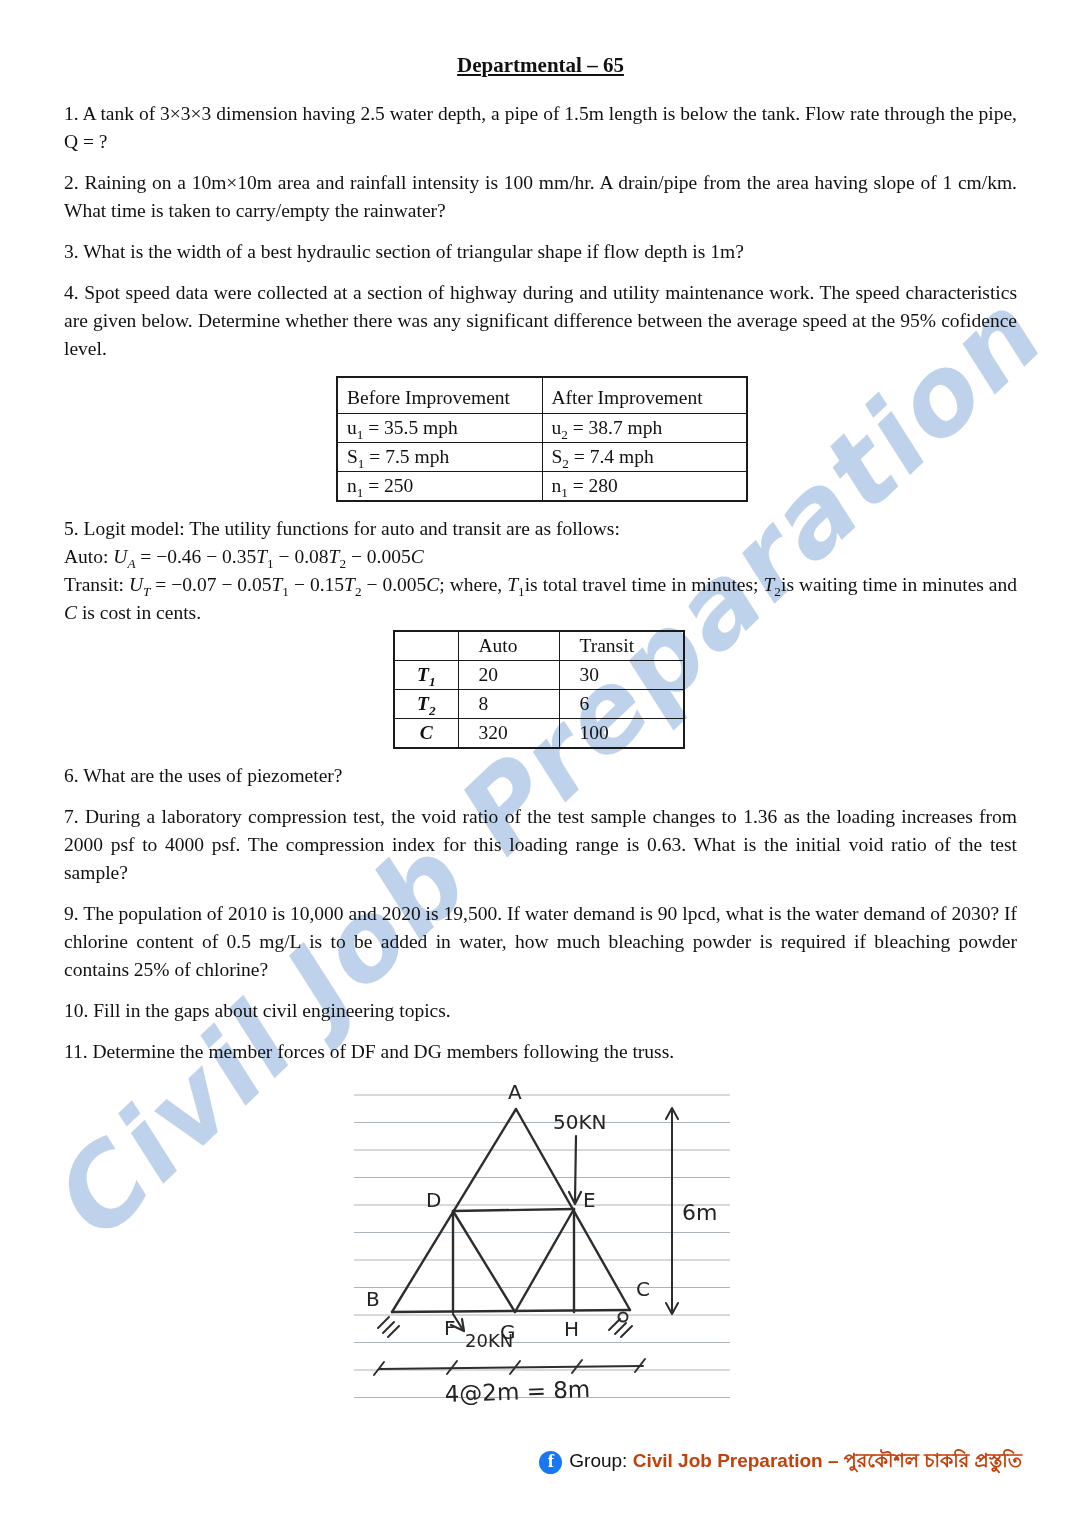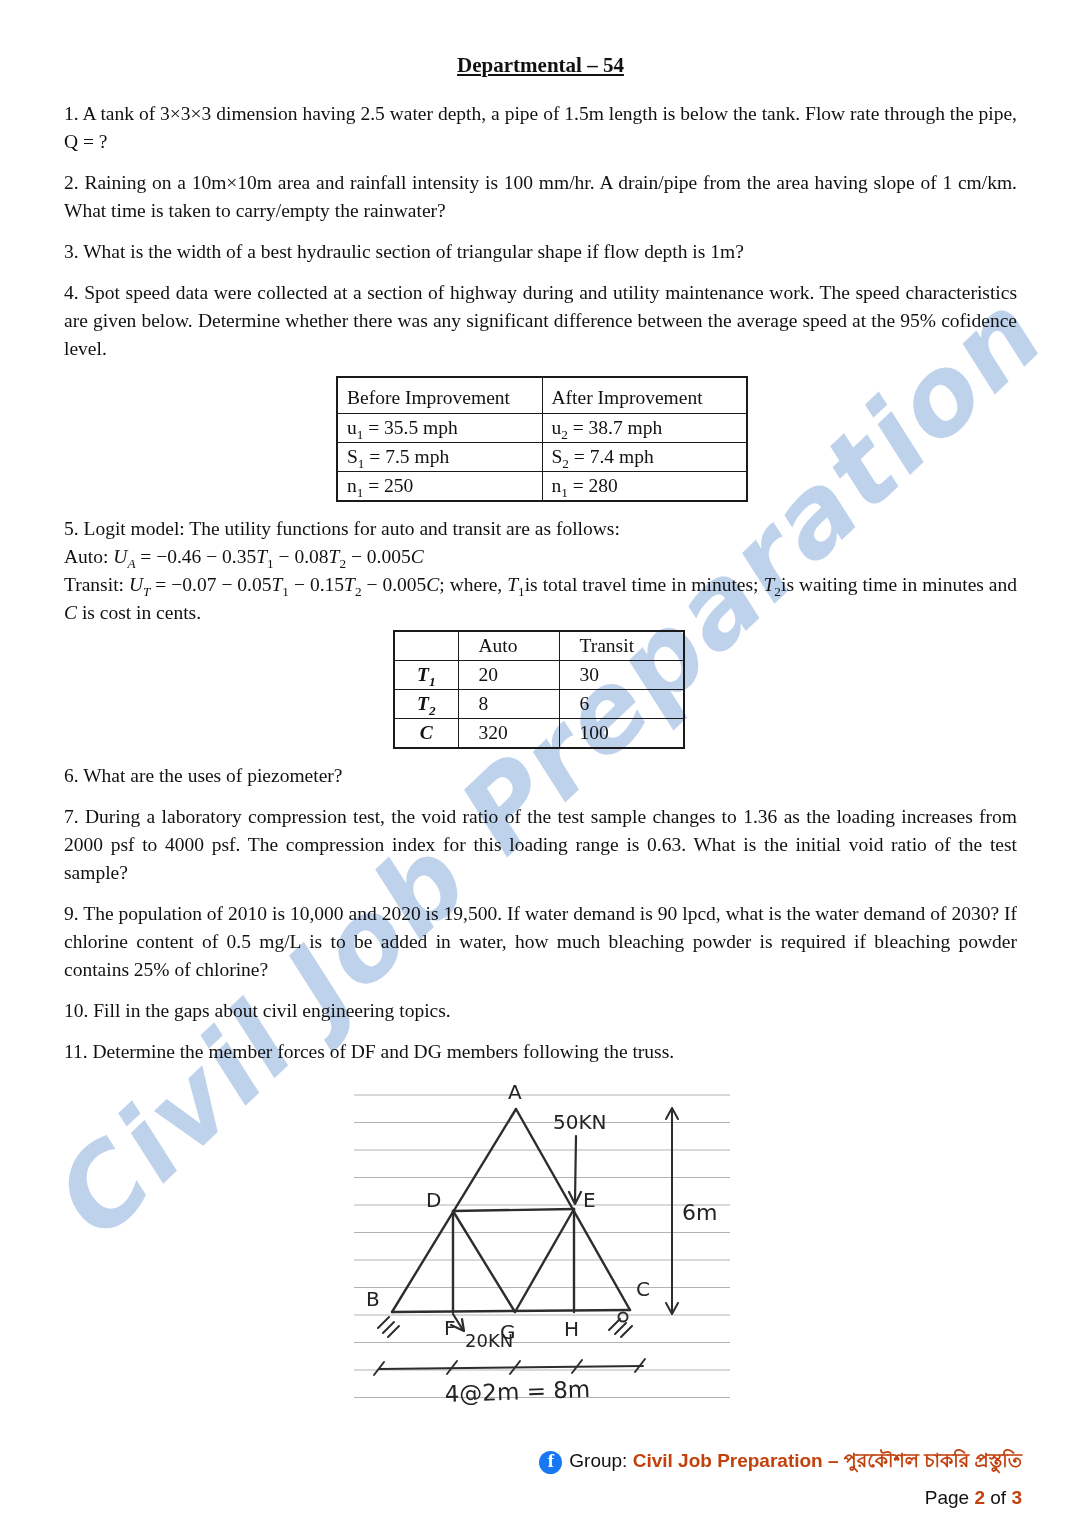--- a/index.html
+++ b/index.html
@@ -55,21 +55,21 @@
   .fline b, .fpage b { color:#c2410c; }
   .fpage { margin-top:9px; }
 </style>
 </head>
 <body>
 
 <div class="watermark">Civil Job Preparation</div>
 
 <div class="content">
 
-  <h1 class="title">Departmental – 54</h1>
+  <h1 class="title">Departmental – 65</h1>
 
   <p class="q j">1. A tank of 3×3×3 dimension having 2.5 water depth, a pipe of 1.5m length is below the tank. Flow rate through the pipe, Q = ?</p>
   <p class="q j">2. Raining on a 10m×10m area and rainfall intensity is 100 mm/hr. A drain/pipe from the area having slope of 1 cm/km. What time is taken to carry/empty the rainwater?</p>
   <p class="q">3. What is the width of a best hydraulic section of triangular shape if flow depth is 1m?</p>
   <p class="q j">4. Spot speed data were collected at a section of highway during and utility maintenance work. The speed characteristics are given below. Determine whether there was any significant difference between the average speed at the 95% cofidence level.</p>
 
   <table class="t1">
     <tbody>
       <tr>
         <th>Before Improvement</th>
@@ -206,14 +206,13 @@
     <text x="93" y="323" font-size="23" transform="rotate(-2 93 323)">4@2m = 8m</text>
   </svg>
 
 </div>
 
 <div class="footer">
   <div class="fline">
     <span class="fb">f</span>
     <span>Group: <b>Civil Job Preparation – পুরকৌশল চাকরি প্রস্তুতি</b></span>
   </div>
-  <div class="fpage">Page <b>2</b> of <b>3</b></div>
 </div>
 
 </body></html>

